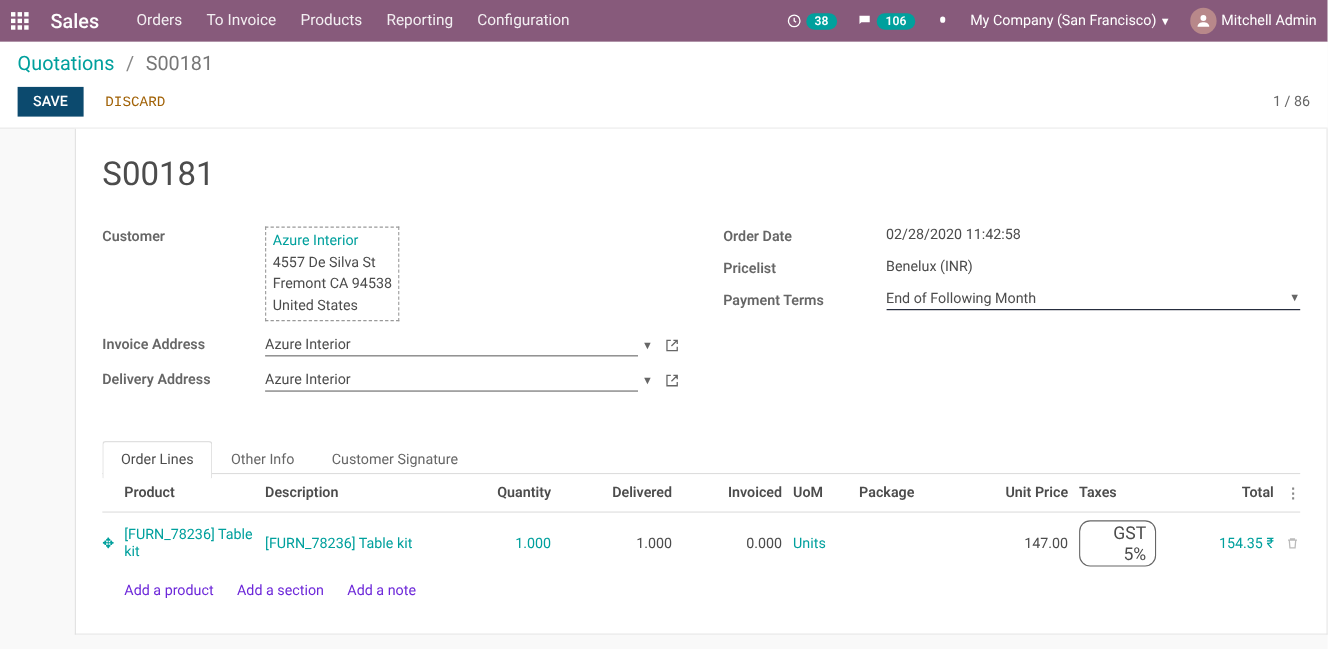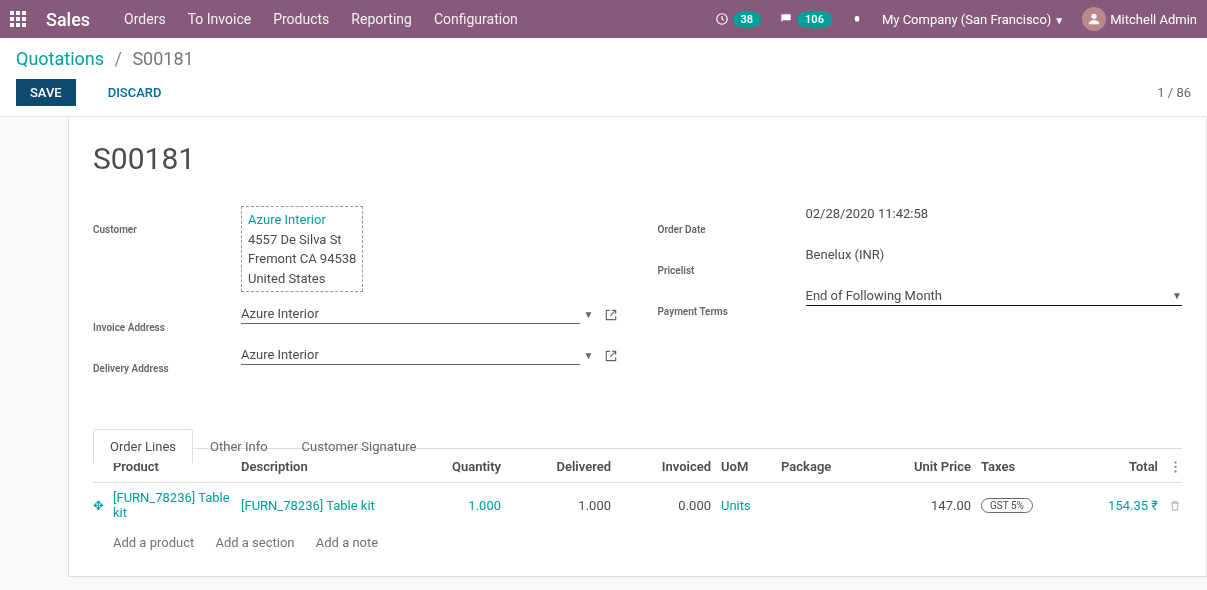--- a/index.html
+++ b/index.html
@@ -19,62 +19,62 @@
   .bug-icon { cursor:pointer; font-size:14px; }
   .caret { font-size:10px; margin-left:3px; }
 
   .control-panel { background: #fff; border-bottom: 1px solid #e5e5e5; padding: 10px 16px 0 16px; }
   .breadcrumb { font-size: 18px; margin-bottom: 10px; }
   .breadcrumb .root { color: #00a09d; cursor:pointer; }
   .breadcrumb .sep { color: #888; margin: 0 6px; }
   .breadcrumb .cur { color: #777; }
   .cp-buttons { display: flex; align-items: center; padding-bottom: 10px; }
   .btn-primary { background: #0c4a6e; color: #fff; border: none; padding: 6px 14px; font-size: 13px; font-weight:500; cursor: pointer; }
-  .btn-link { background: none; border: none; color: #0369a1; font-size: 13px; font-weight:500; cursor: pointer; margin-left: 32px; }
+  .btn-link { background: none; border: none; color: #a16207; font-size: 13px; font-weight:500; cursor: pointer; margin-left: 20px; font-family: Liberation Mono, monospace; }
   .pager { margin-left: auto; color: #666; font-size: 13px; }
 
   .form-wrap { padding: 0 0 0 68px; }
   .form-sheet { background: #fff; border: 1px solid #e0e0e0; border-top:none; min-height: 460px; padding: 24px 24px 24px 24px; position:relative; }
   .doc-title { font-size: 30px; color: #4c4c4c; font-weight:400; margin-bottom: 30px; }
   .two-cols { display: flex; gap: 40px; }
   .col { flex: 1; }
   .field-row { display: flex; align-items: flex-start; margin-bottom: 12px; }
-  .field-label { width: 148px; color: #666; font-weight: 600; font-size: 10px; padding-top: 2px; margin-top: 16px; }
+  .field-label { width: 148px; color: #666; font-weight: 600; font-size: 13px; padding-top: 2px; }
   .field-label.muted { color: #aaa; font-weight: 500; }
   .field-value { flex: 1; font-size: 13px; color: #4c4c4c; }
   .field-value .linkish { color: #00a09d; cursor:pointer; }
   .customer-box { border: 1px dashed #999; padding: 3px 6px 3px 6px; display: inline-block; line-height: 1.5; }
   .m2o-line { display:flex; align-items:center; }
   .m2o-input { flex:1; border: none; border-bottom: 1px solid #666; padding: 2px 0; font-size: 13px; color:#4c4c4c; background:transparent; }
   .m2o-caret { margin-left: 4px; font-size:10px; color:#666; cursor:pointer; }
   .ext-link { margin-left: 10px; color: #666; cursor:pointer; font-size:13px; }
   .select-line { border-bottom: 1px solid #0f172a; padding-bottom:2px; display:flex; align-items:center; cursor:pointer; }
 
   .tabs { display: flex; border-bottom: 1px solid #ddd; margin-top: 28px; }
-  .tab { padding: 9px 16px; color: #666; font-size: 13px; cursor: pointer; border: 1px solid transparent; border-bottom: none; position: relative; top: 15px; }
+  .tab { padding: 9px 16px; color: #666; font-size: 13px; cursor: pointer; border: 1px solid transparent; border-bottom: none; position: relative; top: 5px; }
   .tab.active { border-color: #ddd; background: #fff; color: #4c4c4c; border-radius: 3px 3px 0 0; }
   .table-head { display:flex; padding: 10px 0 8px 0; font-weight:600; font-size:13px; color:#4c4c4c; border-bottom:1px solid #ddd; }
   .table-row { display:flex; padding: 7px 0; align-items:center; font-size:13px; }
   .col-handle { width: 20px; }
   .col-prod { width: 128px; }
   .col-desc { width: 180px; }
   .col-qty { width: 80px; text-align:right; }
   .col-del { width: 110px; text-align:right; }
   .col-inv { width: 100px; text-align:right; }
   .col-uom { width: 60px; padding-left:10px; }
   .col-pkg { width: 100px; padding-left:10px; }
   .col-price { width: 100px; text-align:right; }
   .col-tax { width: 80px; padding-left:10px; }
   .col-total { flex:1; text-align:right; }
   .col-trash { width: 24px; text-align:right; color:#aaa; cursor:pointer; }
   .drag-handle { color:#00a09d; cursor:move; font-size:13px; }
-  .tax-pill { border: 1px solid #666; border-radius: 10px; padding: 1px 8px; font-size:10px; display:inline-block;text-align:right; }
+  .tax-pill { border: 1px solid #666; border-radius: 10px; padding: 1px 8px; font-size:16px; display:inline-block;text-align:right; }
   .link-teal { color:#00a09d; cursor:pointer; }
   .add-links { padding: 8px 0 0 20px; }
-  .add-links span { color:#737373; cursor:pointer; margin-right: 18px; font-size:13px; }
+  .add-links span { color:#6d28d9; cursor:pointer; margin-right: 18px; font-size:13px; }
   .kebab { width:24px; text-align:right; color:#888; cursor:pointer; font-weight:bold; }
 
   svg.icon { width:14px; height:14px; vertical-align:middle; }
 </style>
 </head>
 <body>
 
 <div class="navbar">
   <div class="nav-left">
     <div class="apps-icon">

